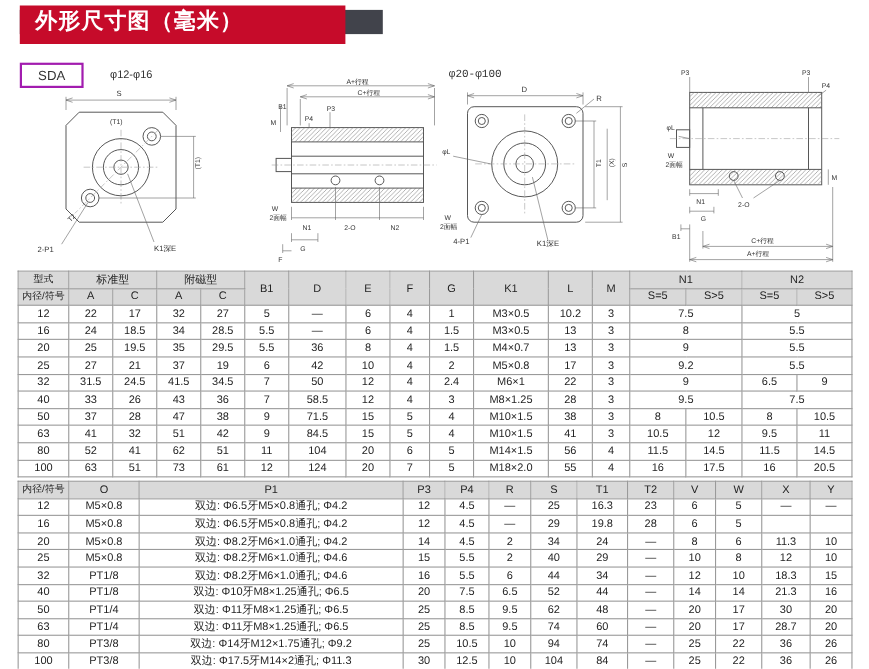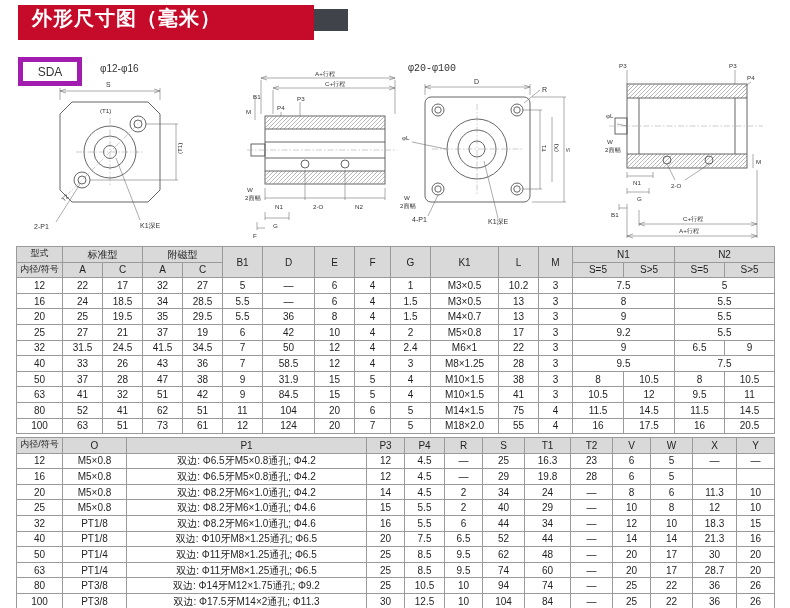--- a/index.html
+++ b/index.html
@@ -10,21 +10,21 @@
   }
   .abs{position:absolute;}
   
   .banner-bar{left:18px;top:9px;width:330px;height:22px;background:#41434b;}
   .banner-red{
     left:18px;top:5px;width:296px;height:35px;background:#c60b2a;
     display:flex;align-items:flex-start;padding-left:14px;box-sizing:border-box;
   }
   .banner-red span{color:#fff;font-size:20px;font-weight:bold;letter-spacing:1px;}
   .sda-box{
-    left:18px;top:57px;width:54px;height:19px;border:5px solid #a21caf;
+    left:18px;top:57px;width:54px;height:19px;border:2px solid #a21caf;
     display:flex;align-items:center;justify-content:center;font-size:12px;color:#333;
   }
   .range{font-size:10px;color:#333;}
   .r1{left:100px;top:63px;text-align:right;}
   .r2{left:408px;top:63px;font-family:Liberation Mono, monospace;}
   
   .d{overflow:visible;}
   .d .ln{stroke:#555;stroke-width:0.9;fill:none;}
   .d .thin{stroke:#666;stroke-width:0.55;fill:none;}
   .d .ctr{stroke:#999;stroke-width:0.5;stroke-dasharray:6 2 1.5 2;fill:none;}
@@ -339,21 +339,21 @@
         <td colspan="2">9.5</td>
         <td colspan="2">7.5</td>
       </tr>
       <tr>
         <td>50</td>
         <td>37</td>
         <td>28</td>
         <td>47</td>
         <td>38</td>
         <td>9</td>
-        <td>31.9</td>
+        <td>71.5</td>
         <td>15</td>
         <td>5</td>
         <td>4</td>
         <td>M10×1.5</td>
         <td>38</td>
         <td>3</td>
         <td>8</td>
         <td>10.5</td>
         <td>8</td>
         <td>10.5</td>
@@ -382,21 +382,21 @@
         <td>52</td>
         <td>41</td>
         <td>62</td>
         <td>51</td>
         <td>11</td>
         <td>104</td>
         <td>20</td>
         <td>6</td>
         <td>5</td>
         <td>M14×1.5</td>
-        <td>75</td>
+        <td>56</td>
         <td>4</td>
         <td>11.5</td>
         <td>14.5</td>
         <td>11.5</td>
         <td>14.5</td>
       </tr>
       <tr>
         <td>100</td>
         <td>63</td>
         <td>51</td>

